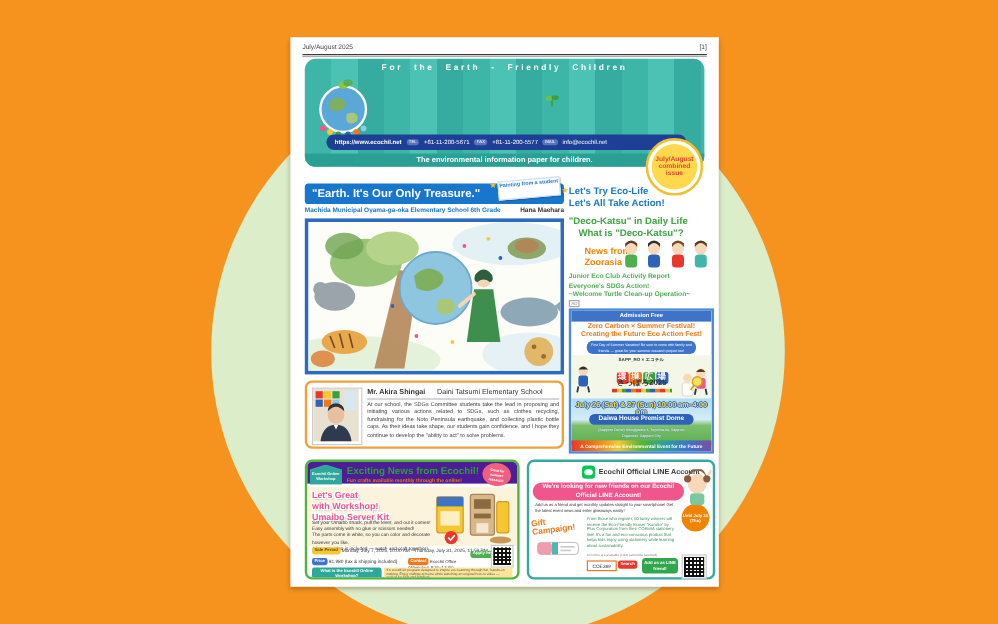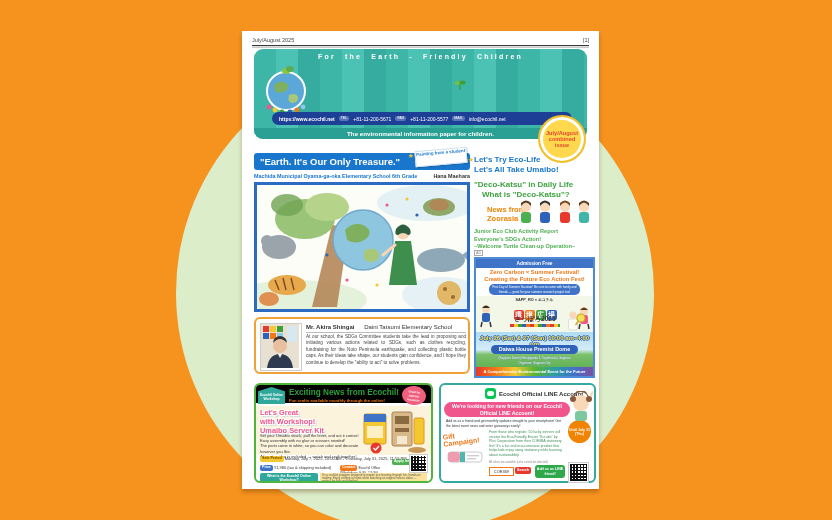--- a/index.html
+++ b/index.html
@@ -55,21 +55,21 @@
   .qr{background-image:repeating-linear-gradient(0deg,#111 0 1.6px,transparent 1.6px 3.2px),repeating-linear-gradient(90deg,#111 0 1.6px,#fff 1.6px 3.2px);border:1.5px solid #fff;outline:1px solid #ccc;}
   #poster-qr{left:3px;top:57px;width:12px;height:12px;}
   #poster-qr-bubble{left:1px;top:49px;width:26px;height:7px;background:#4CAF50;border-radius:2px;color:#fff;font-size:2.6px;text-align:center;line-height:1.3;}
   #poster-scape{left:0;top:73px;right:0;height:39px;background:linear-gradient(#AEDCF2 0%,#D5ECF8 45%,#7CC06A 58%,#5BAE52 100%);}
   #poster-date{left:0;right:0;top:3px;text-align:center;color:#FFE24A;font-weight:bold;font-size:6px;text-shadow:1px 0 #2E62B8,-1px 0 #2E62B8,0 1px #2E62B8,0 -1px #2E62B8;}
   #poster-venue{left:15px;top:13px;width:87px;height:9px;background:#2E62B8;border-radius:5px;color:#fff;font-weight:bold;font-size:5.4px;text-align:center;line-height:9px;}
   .poster-tiny{left:0;right:0;text-align:center;color:#fff;font-size:3px;text-shadow:0 0 1px #2E62B8;}
   #poster-rainbow{left:0;bottom:0;right:0;height:9px;color:#fff;font-size:4px;font-weight:bold;text-align:center;line-height:9px;background:linear-gradient(90deg,#E83828,#F07818,#F5C832,#58B530,#2E9E9E,#3E73C8,#7E4E9E);}
   
   #wk{left:12px;top:352px;width:179px;height:100px;border:2.5px solid #4FB53C;border-radius:6px;box-sizing:border-box;background:#fff;overflow:hidden;}
-  #wk-head{left:0;top:0;right:0;height:18px;background:#000000;}
+  #wk-head{left:0;top:0;right:0;height:18px;background:#4c1d95;}
   #wk-badge{left:2px;top:2px;width:27px;height:17px;background:#2FA89B;color:#fff;font-size:3.3px;font-weight:bold;text-align:center;display:flex;align-items:center;justify-content:center;clip-path:polygon(0 25%,50% 0,100% 25%,100% 100%,0 100%);padding-top:2px;box-sizing:border-box;}
   #wk-title{left:33px;top:3px;color:#2E9E3C;font-weight:bold;font-size:8.2px;}
   #wk-sub{left:33px;top:13px;color:#F07818;font-weight:bold;font-size:4.2px;}
   #wk-burst{left:146px;top:1px;width:24px;height:19px;border-radius:50%;background:#F0607E;transform:rotate(8deg);color:#fff;font-size:2.8px;font-weight:bold;text-align:center;display:flex;align-items:center;justify-content:center;padding:2px;box-sizing:border-box;z-index:3;}
   #wk-body{left:0;top:21px;right:0;height:49px;background:#FBF3DC;}
   .wk-title-line{color:#F0558C;font-weight:bold;font-size:7.4px;line-height:1.15;text-shadow:1px 1px 0 #fff,-1px -1px 0 #fff,1px -1px 0 #fff,-1px 1px 0 #fff,2px 2px 0 #BFD8F0;}
   #wk-bullets{left:4px;top:27px;width:100px;font-size:4px;line-height:1.3;color:#333;}
   .wk-row{position:absolute;font-size:4px;color:#333;}
   .lab{display:inline-block;border-radius:2px;color:#fff;font-weight:bold;font-size:3.6px;padding:1px 2px;line-height:1;vertical-align:middle;}
   .lab-yellow{background:#F5C832;color:#6B4A00;}
@@ -225,21 +225,21 @@
         </svg>
       </div>
       <div class="abs" id="teacher-name-row">
         <span style="font-weight:bold;">Mr. Akira Shingai</span>
         <span style="margin-left:8px;">Daini Tatsumi Elementary School</span>
       </div>
       <div class="abs" id="teacher-body">At our school, the SDGs Committee students take the lead in proposing and initiating various actions related to SDGs, such as clothes recycling, fundraising for the Noto Peninsula earthquake, and collecting plastic bottle caps. As their ideas take shape, our students gain confidence, and I hope they continue to develop the "ability to act" to solve problems.</div>
     </div>
 
     <div class="abs side-blue" style="left:232px;top:124px;">Let's Try Eco-Life</div>
-    <div class="abs side-blue" style="left:232px;top:134px;">Let's All Take Umaibo!</div>
+    <div class="abs side-blue" style="left:232px;top:134px;">Let's All Take Action!</div>
     <div class="abs side-green" style="left:232px;top:149px;">"Deco-Katsu" in Daily Life</div>
     <div class="abs side-green" style="left:240px;top:159px;">What is "Deco-Katsu"?</div>
     <div class="abs side-orange" style="left:245px;top:174px;width:42px;">News from Zoorasia</div>
     <div class="abs" style="left:276px;top:168px;">
       <svg width="76" height="26" viewBox="0 0 76 26">
         <g>
             <circle cx="8" cy="8" r="5" fill="#F8D8B8"></circle>
             <path d="M3 7 q5 -7 10 0 l0 -3 q-5 -5 -10 0z" fill="#5A3A20"></path>
             <rect x="3" y="13" width="10" height="11" rx="3" fill="#4CAF50"></rect>
           </g>

